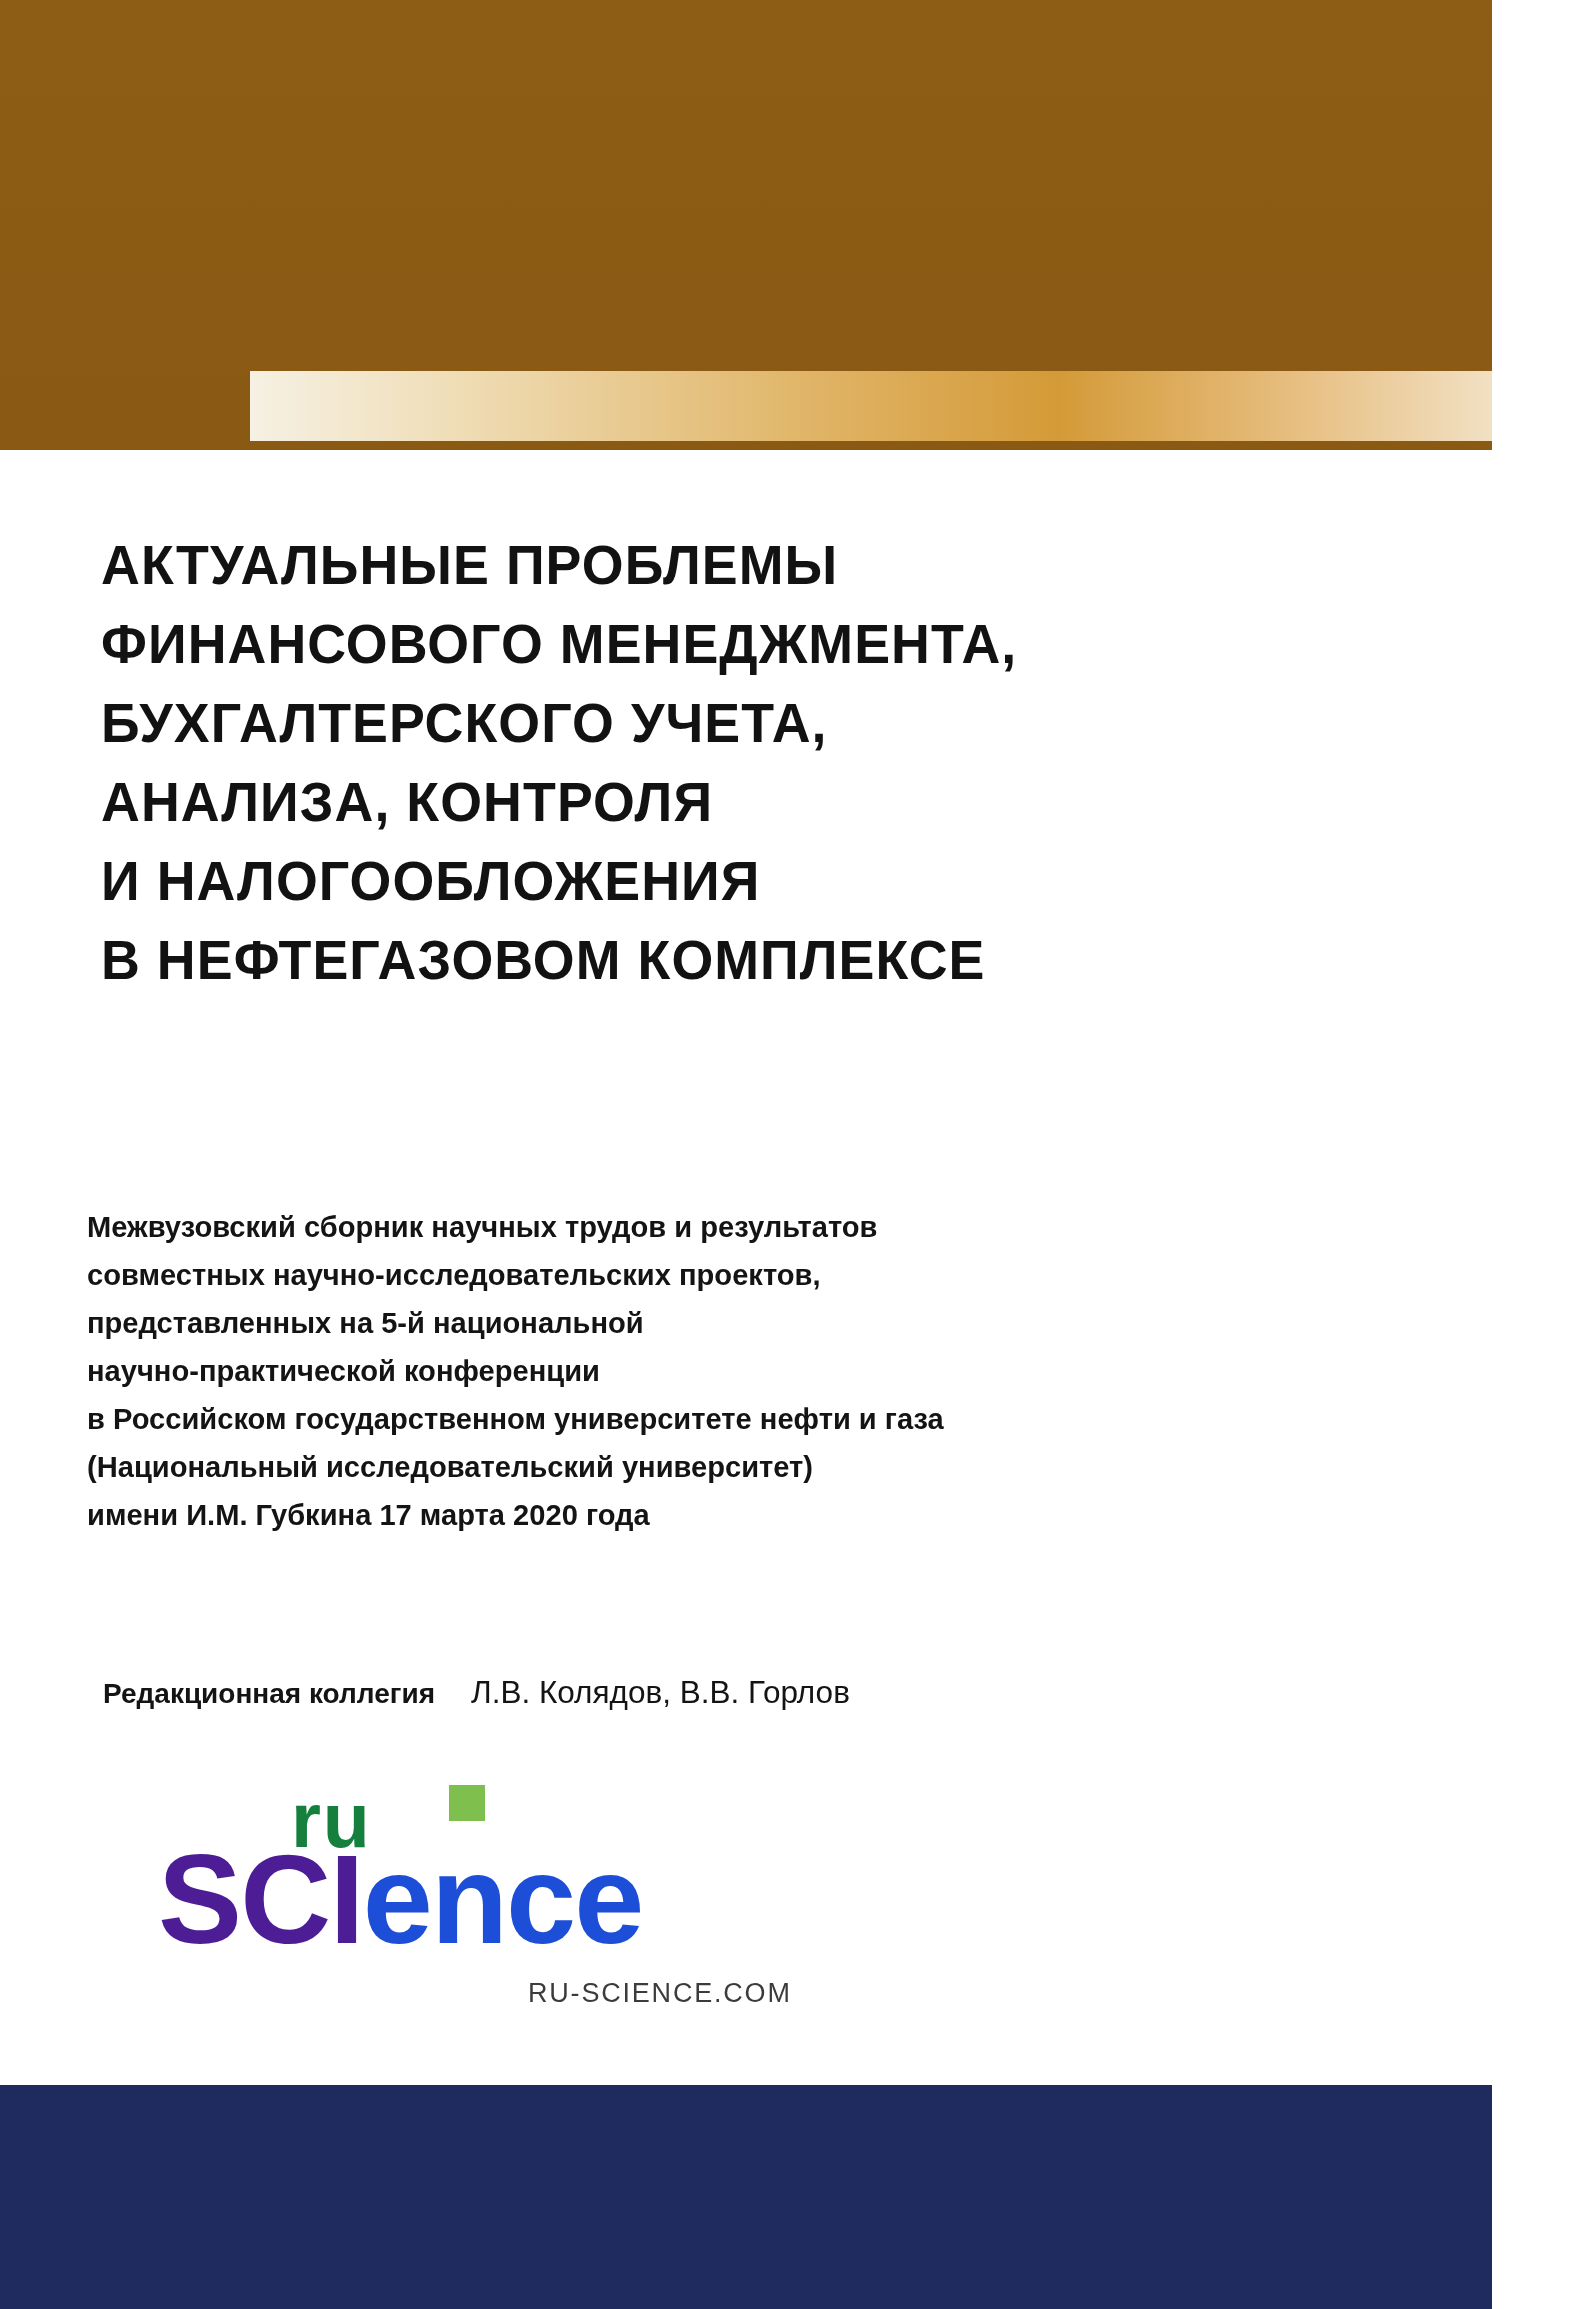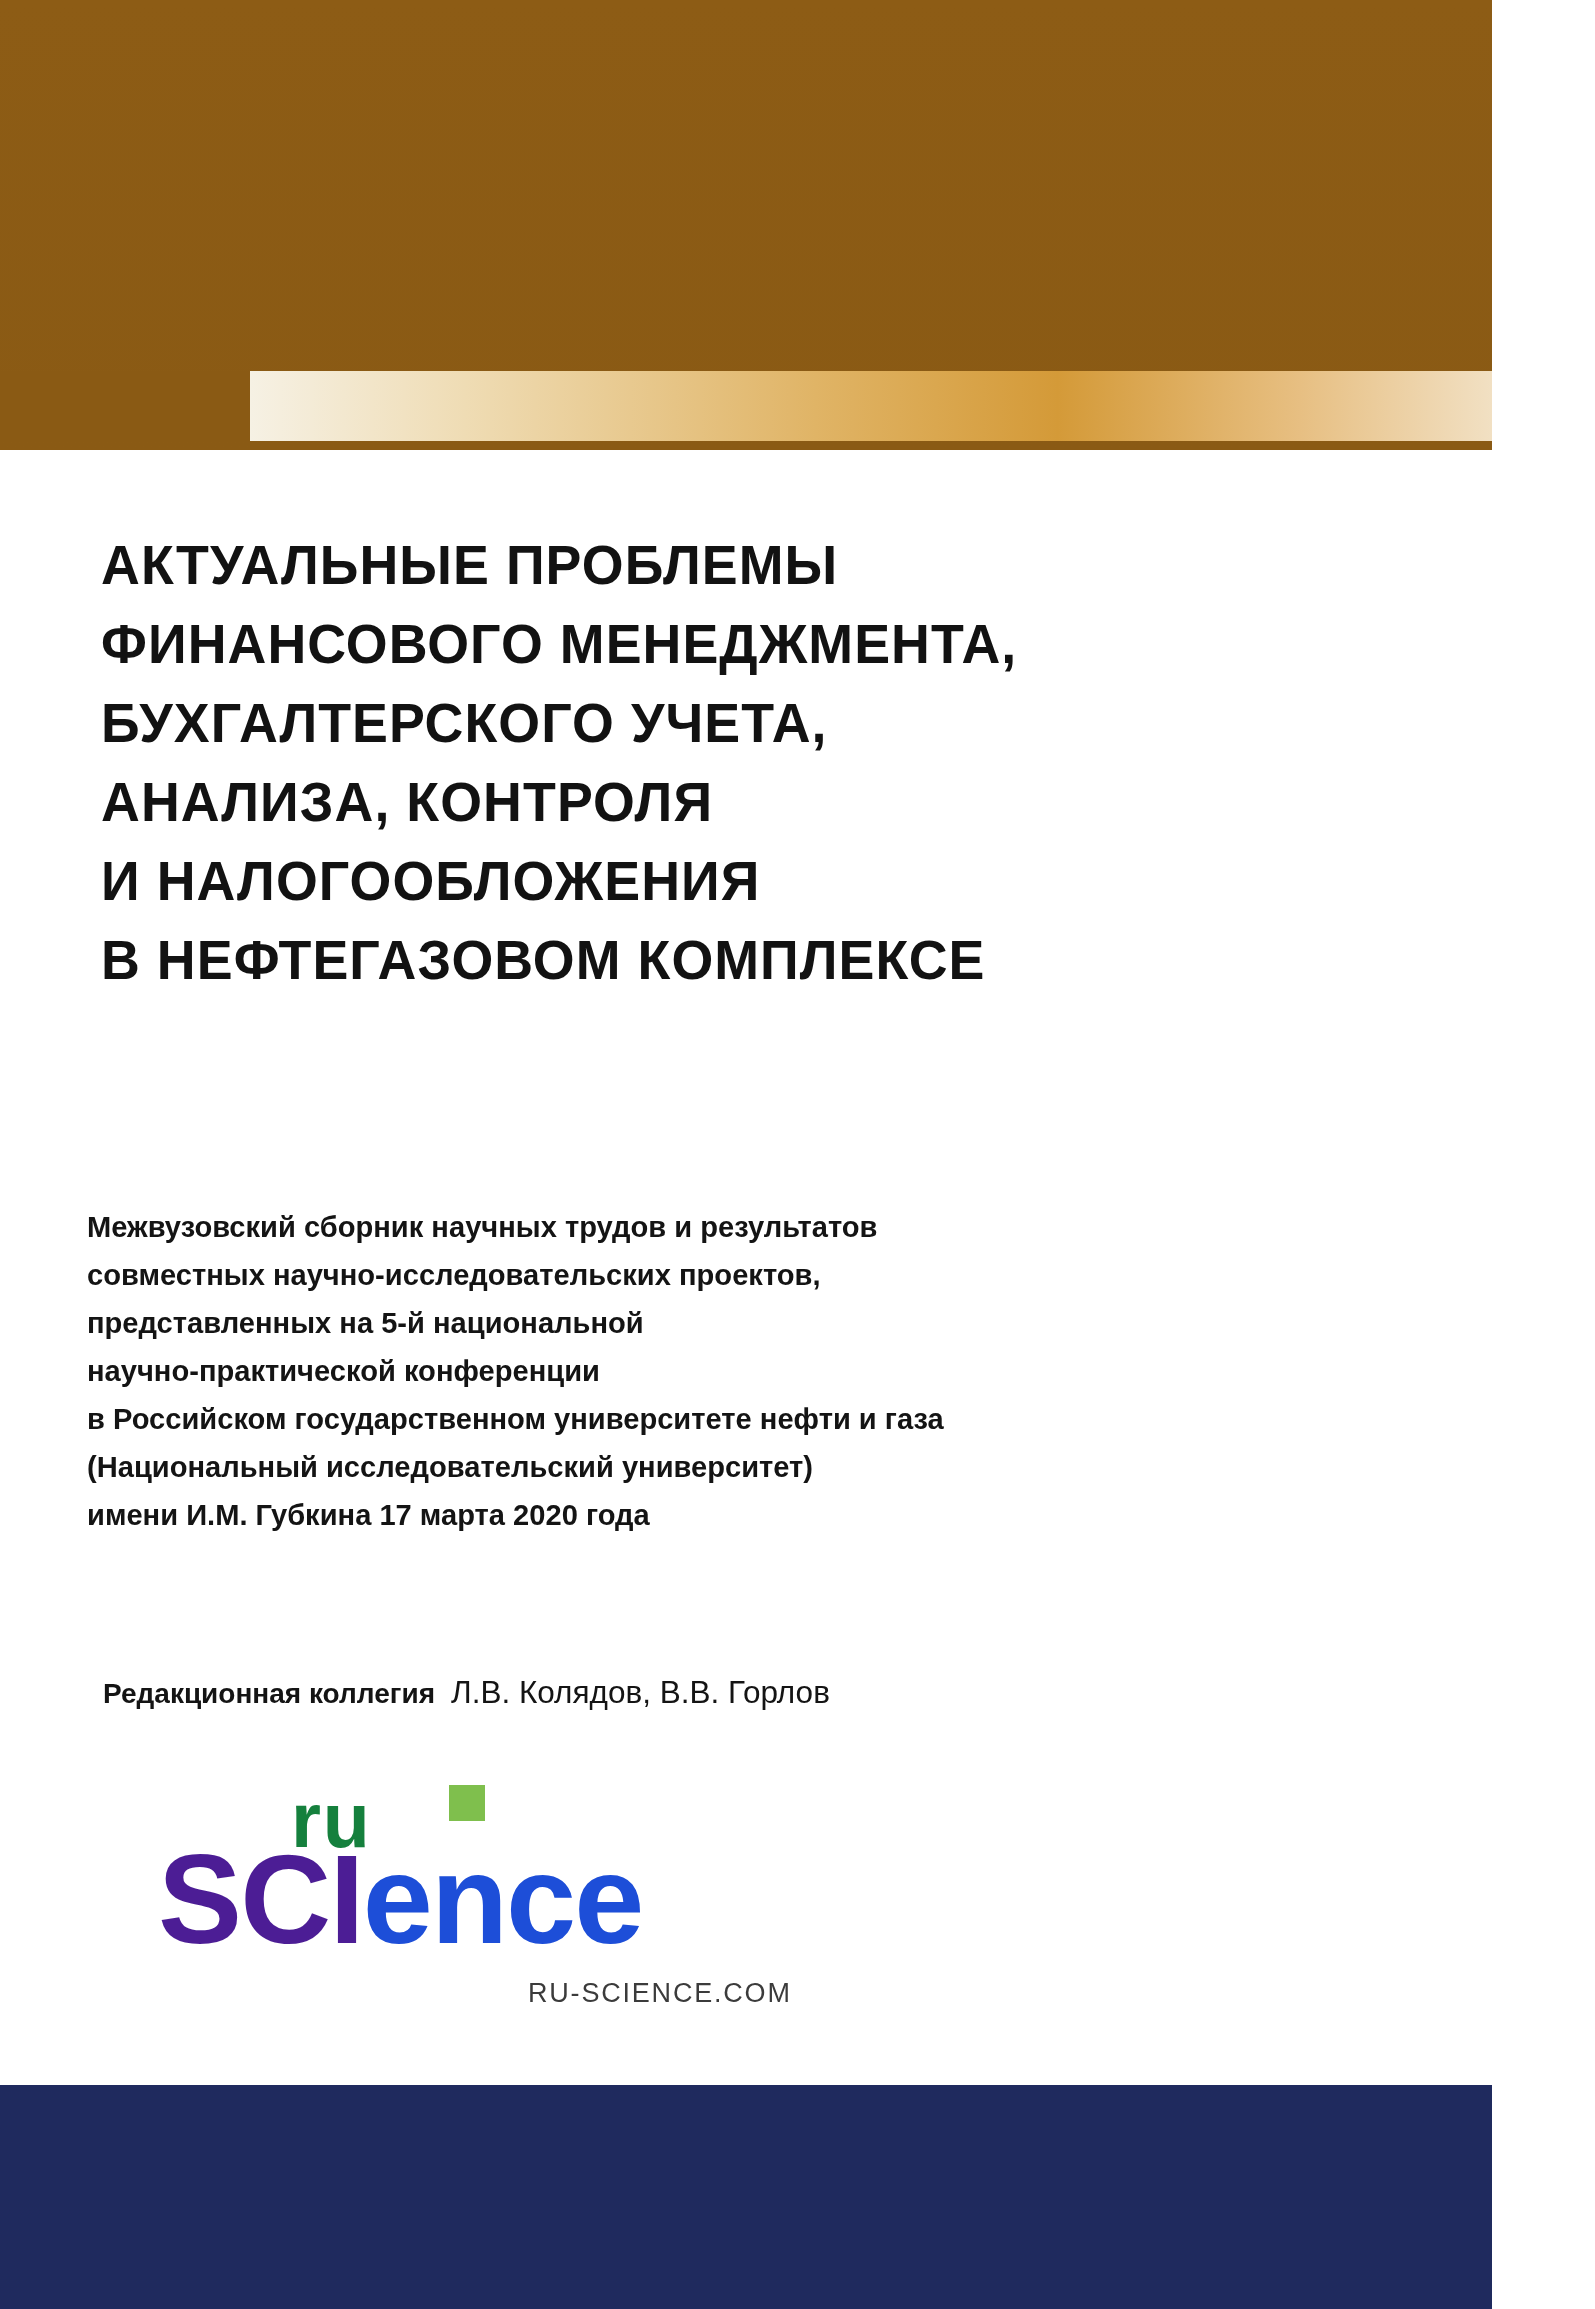--- a/index.html
+++ b/index.html
@@ -104,21 +104,21 @@
     font-family: "Liberation Sans", sans-serif;
     font-weight: bold;
     font-size: 28px;
     color: #141414;
   }
   .editors-names {
     font-family: "Liberation Sans", sans-serif;
     font-weight: normal;
     font-size: 31.5px;
     color: #141414;
-    margin-left: 12px;
+    margin-left: 32px;
   }
 
   
   .logo-block {
     position: absolute;
     left: 158px;
     top: 1778px;
     width: 666px;
     height: 252px;
   }

